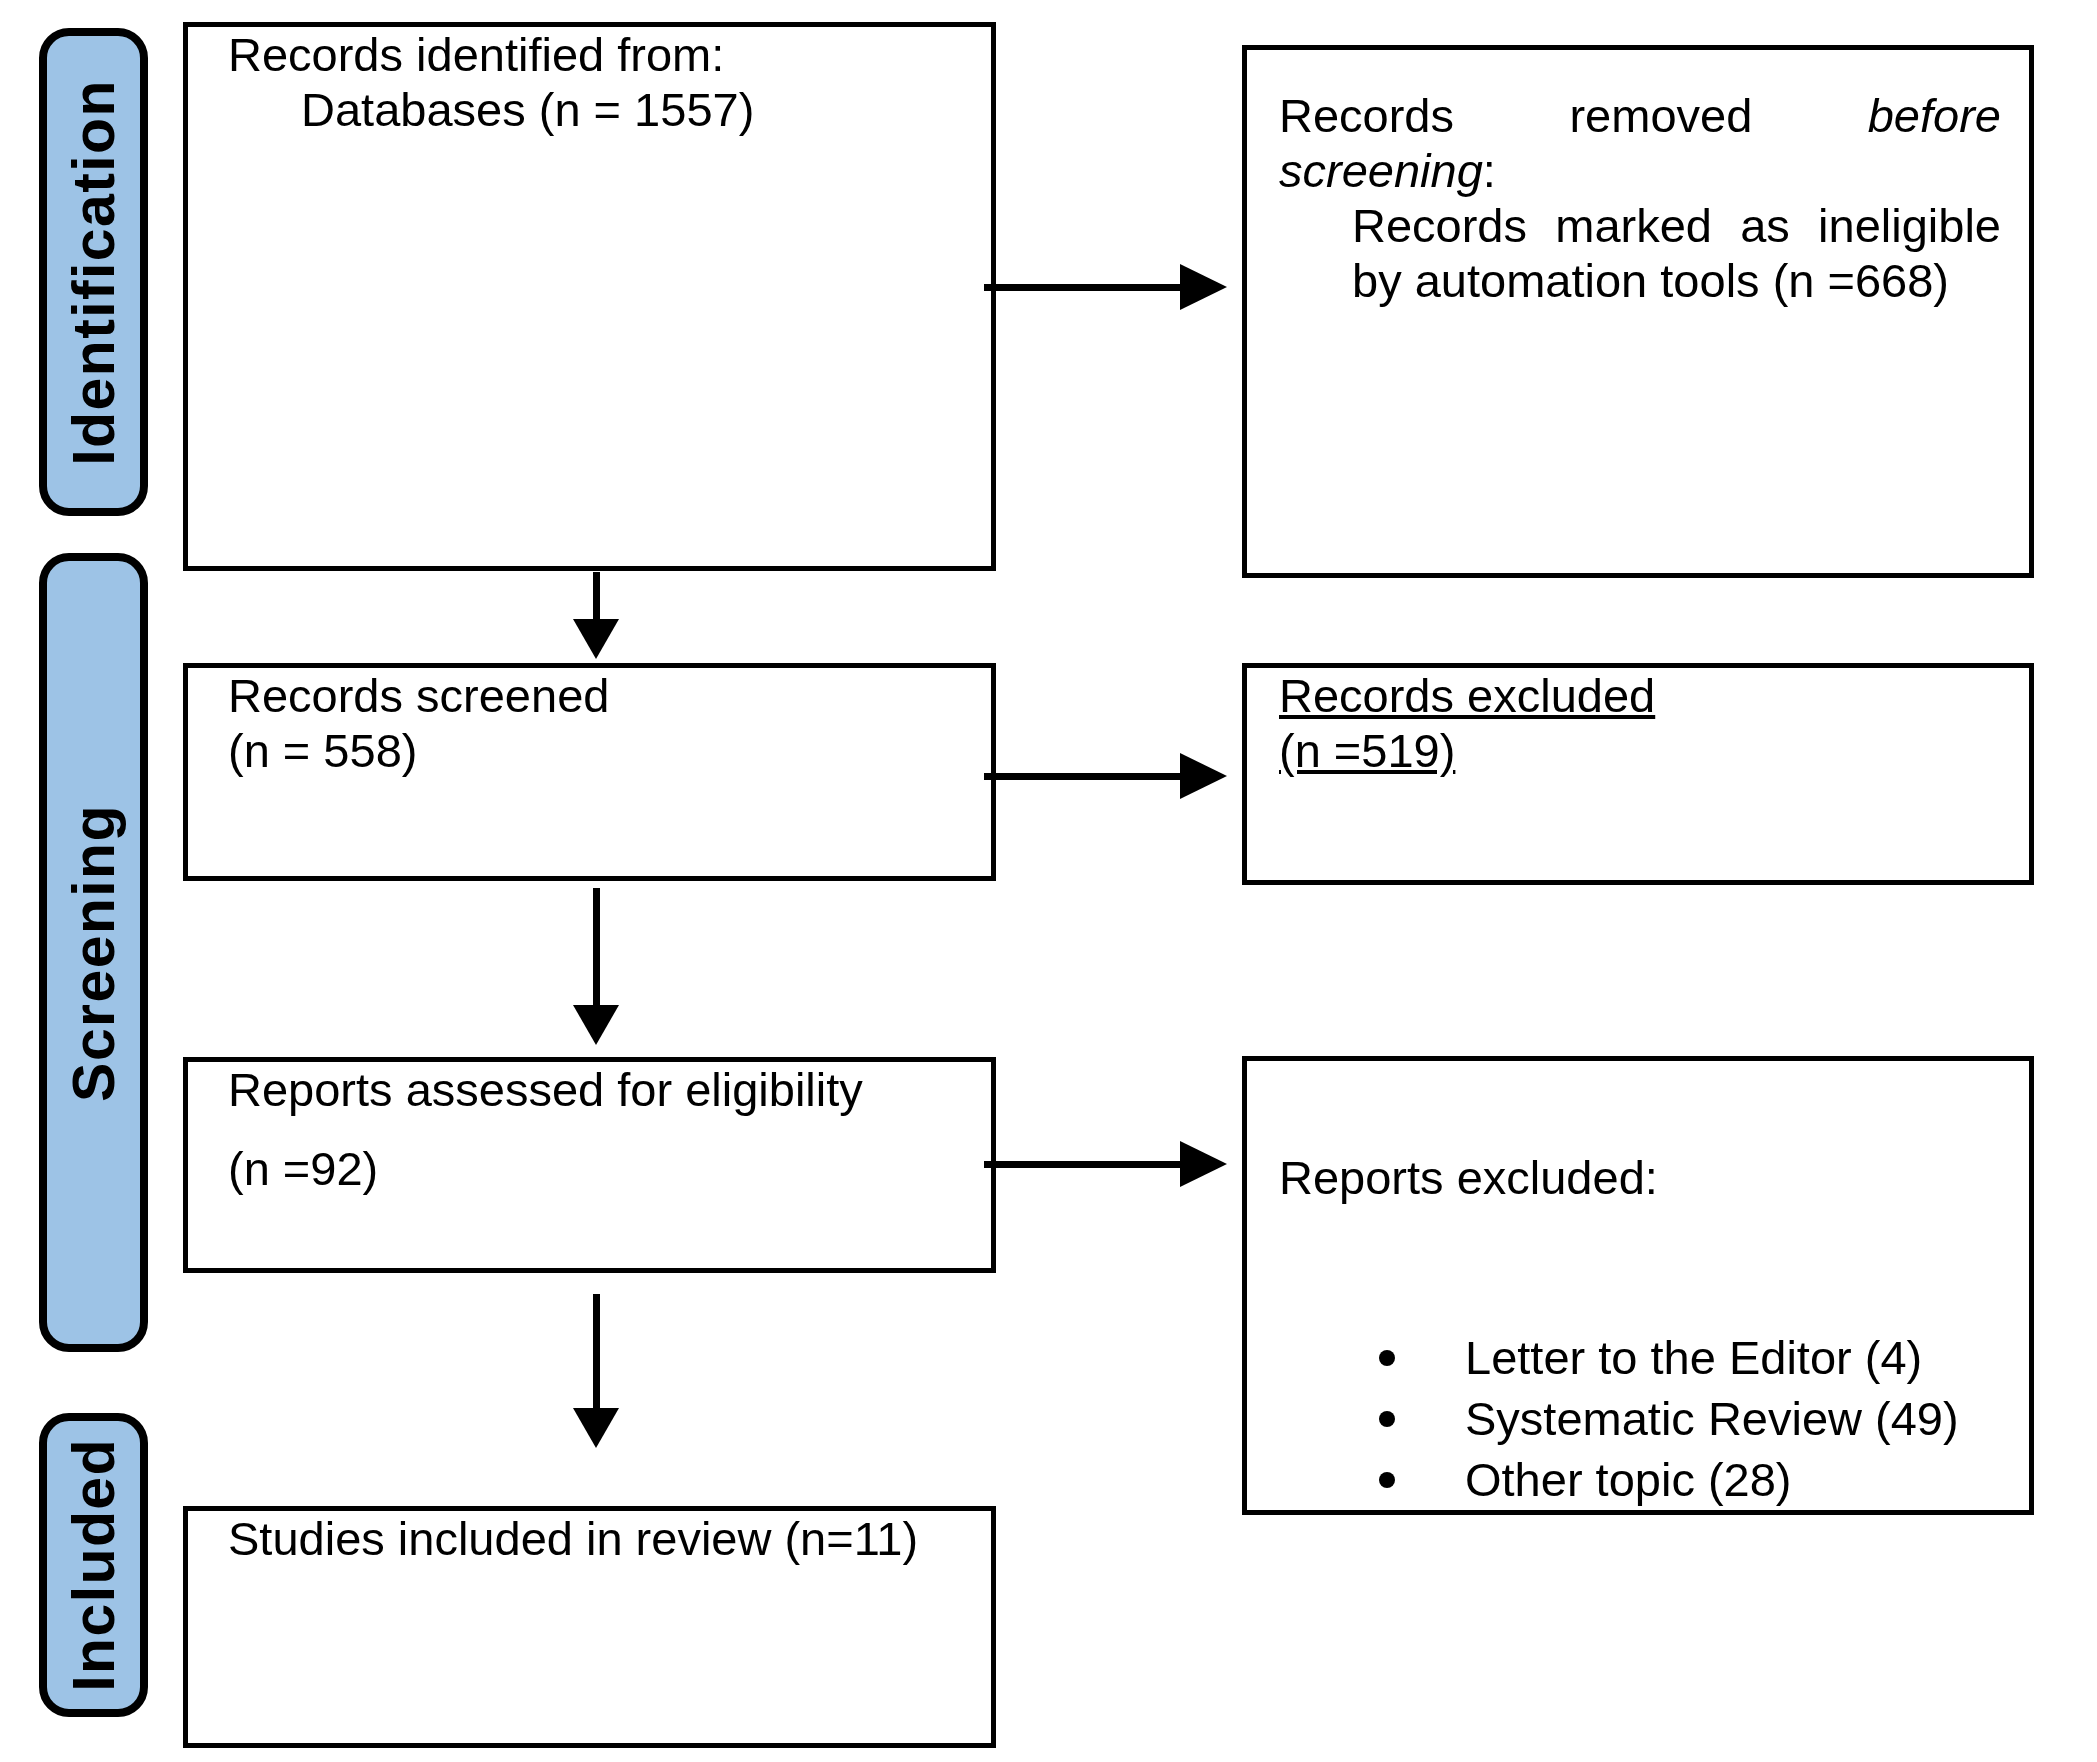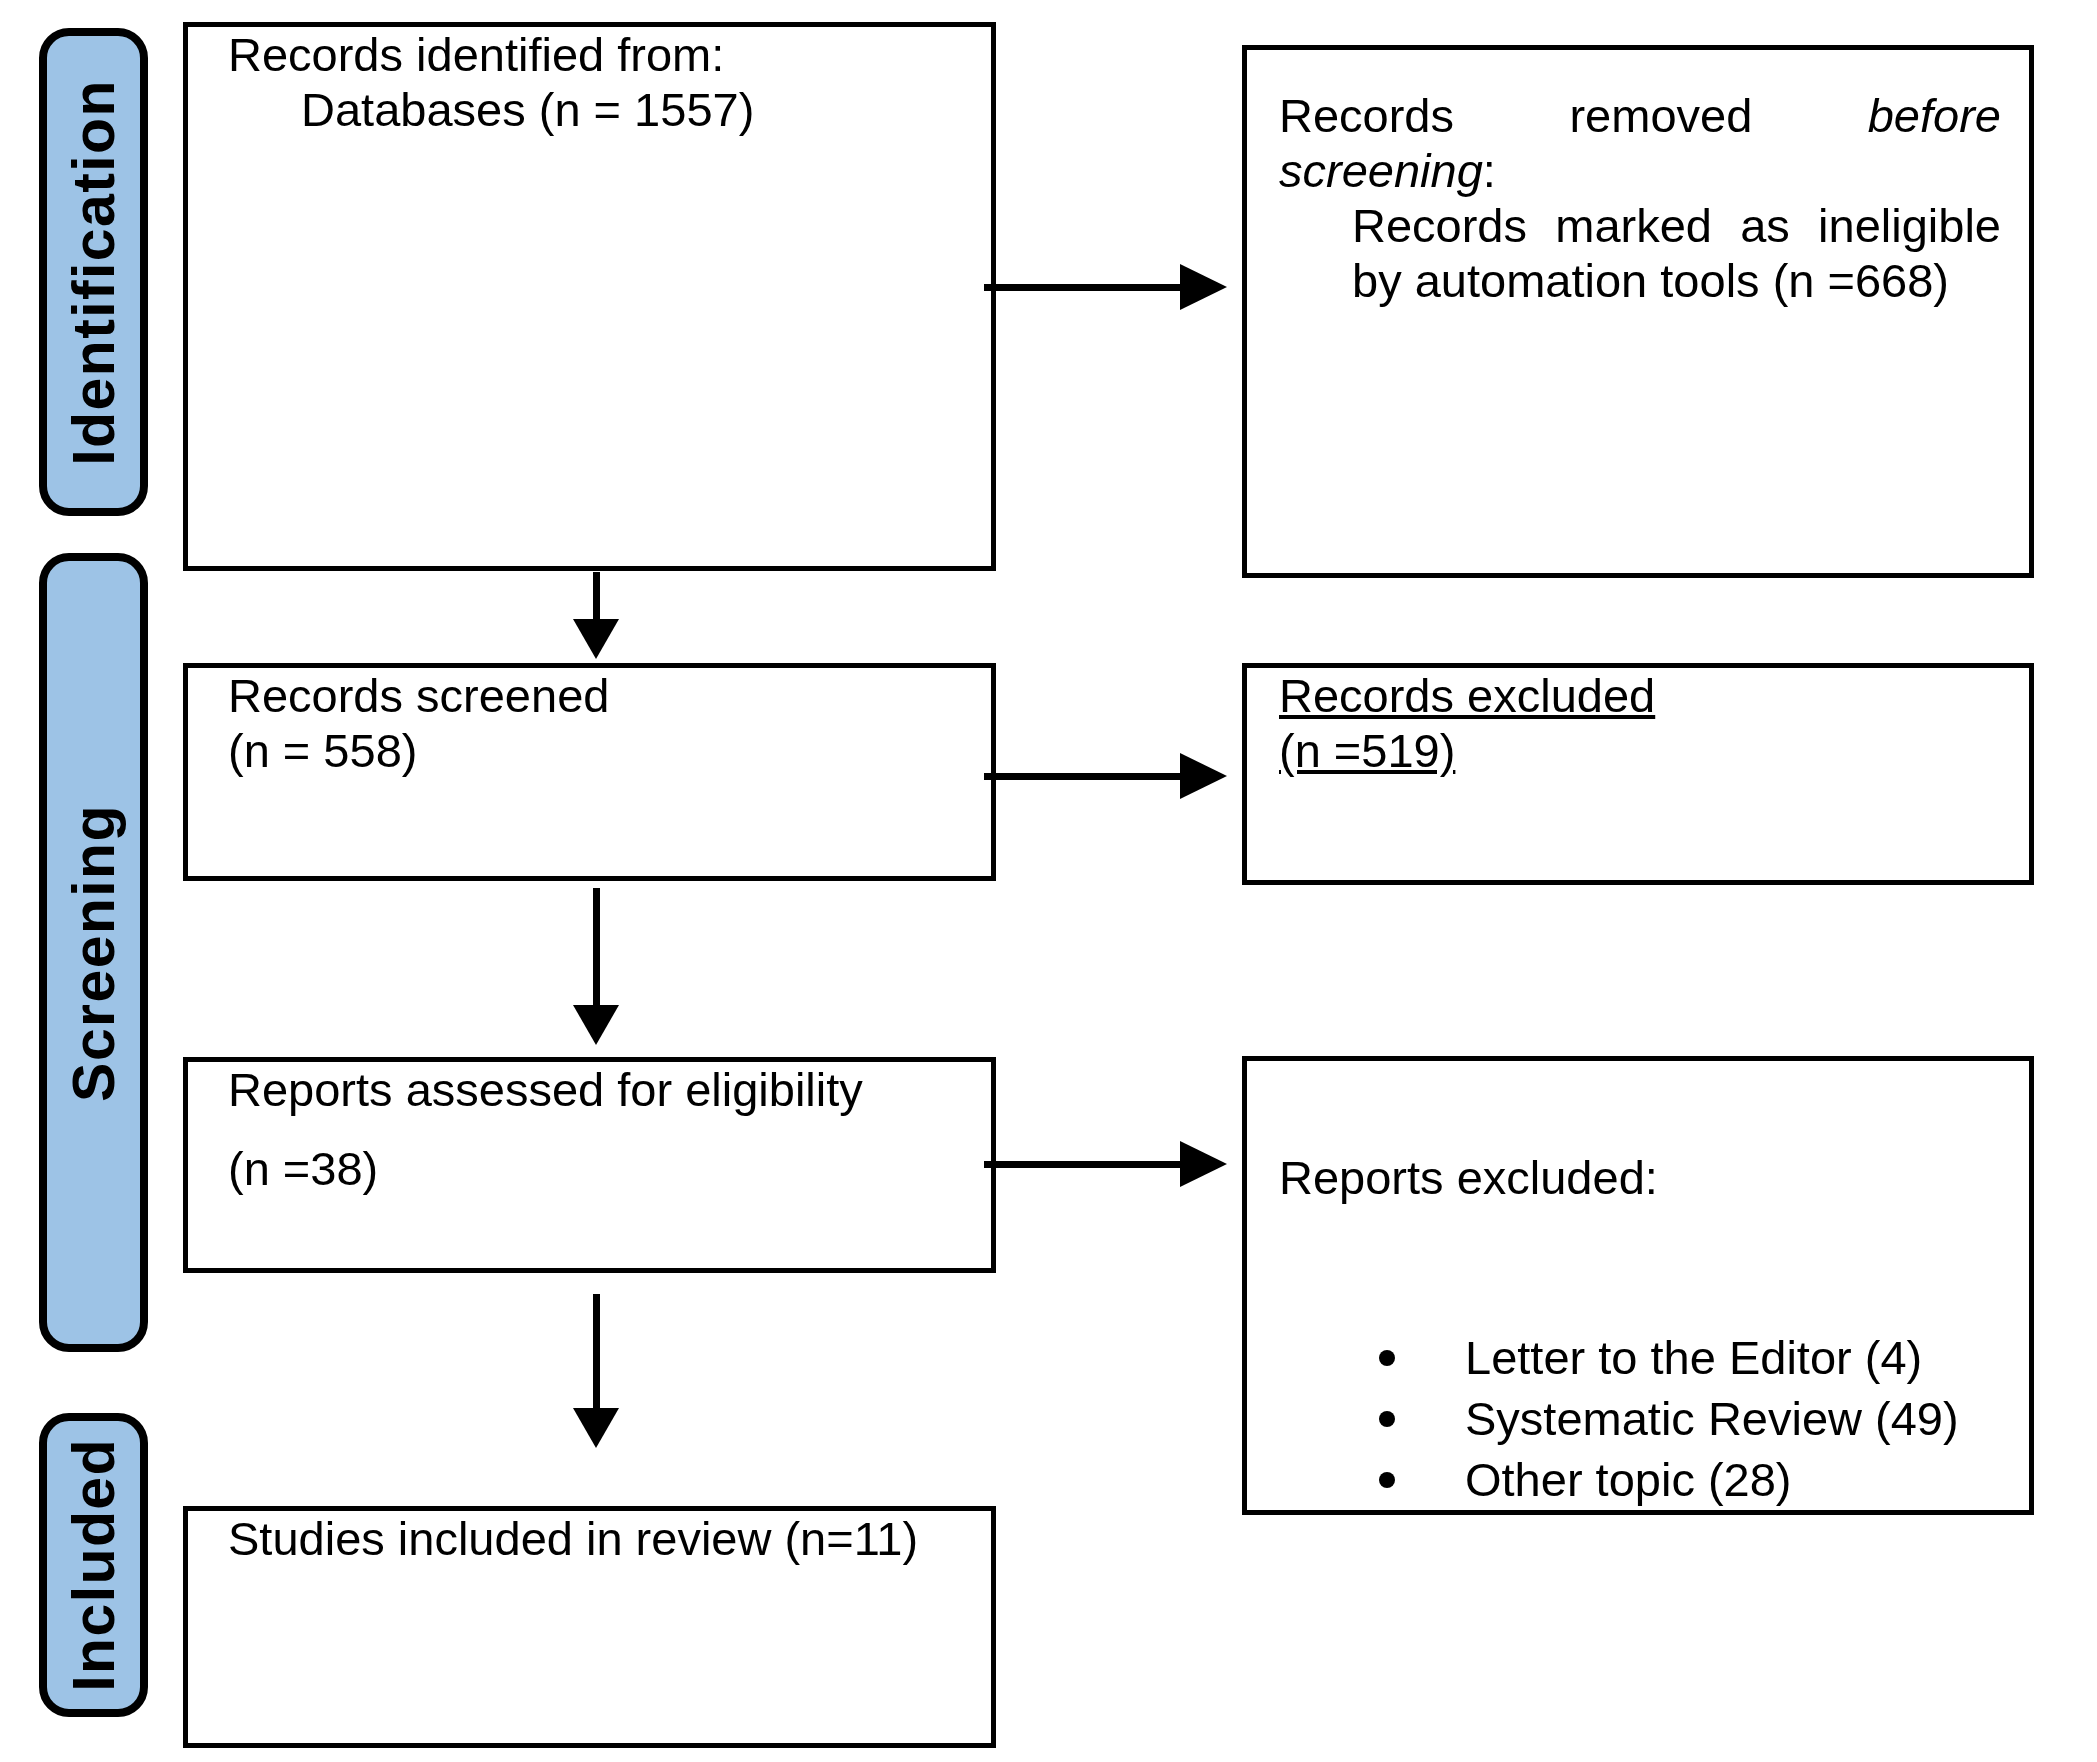--- a/index.html
+++ b/index.html
@@ -123,21 +123,21 @@
     <div>(n = 558)</div>
   </div>
 
   <div class="box col-right box-records-excluded">
     <div>Records excluded</div>
     <div>(n =519)</div>
   </div>
 
   <div class="box col-left box-reports-assessed">
     <div>Reports assessed for eligibility</div>
-    <div>(n =38)</div>
+    <div>(n =92)</div>
   </div>
 
   <div class="box col-right box-reports-excluded">
     <div>Reports excluded:</div>
     <ul class="bullets">
       <li>
         <span class="dot"></span>
         <span>Letter to the Editor (4)</span>
       </li>
       <li>

